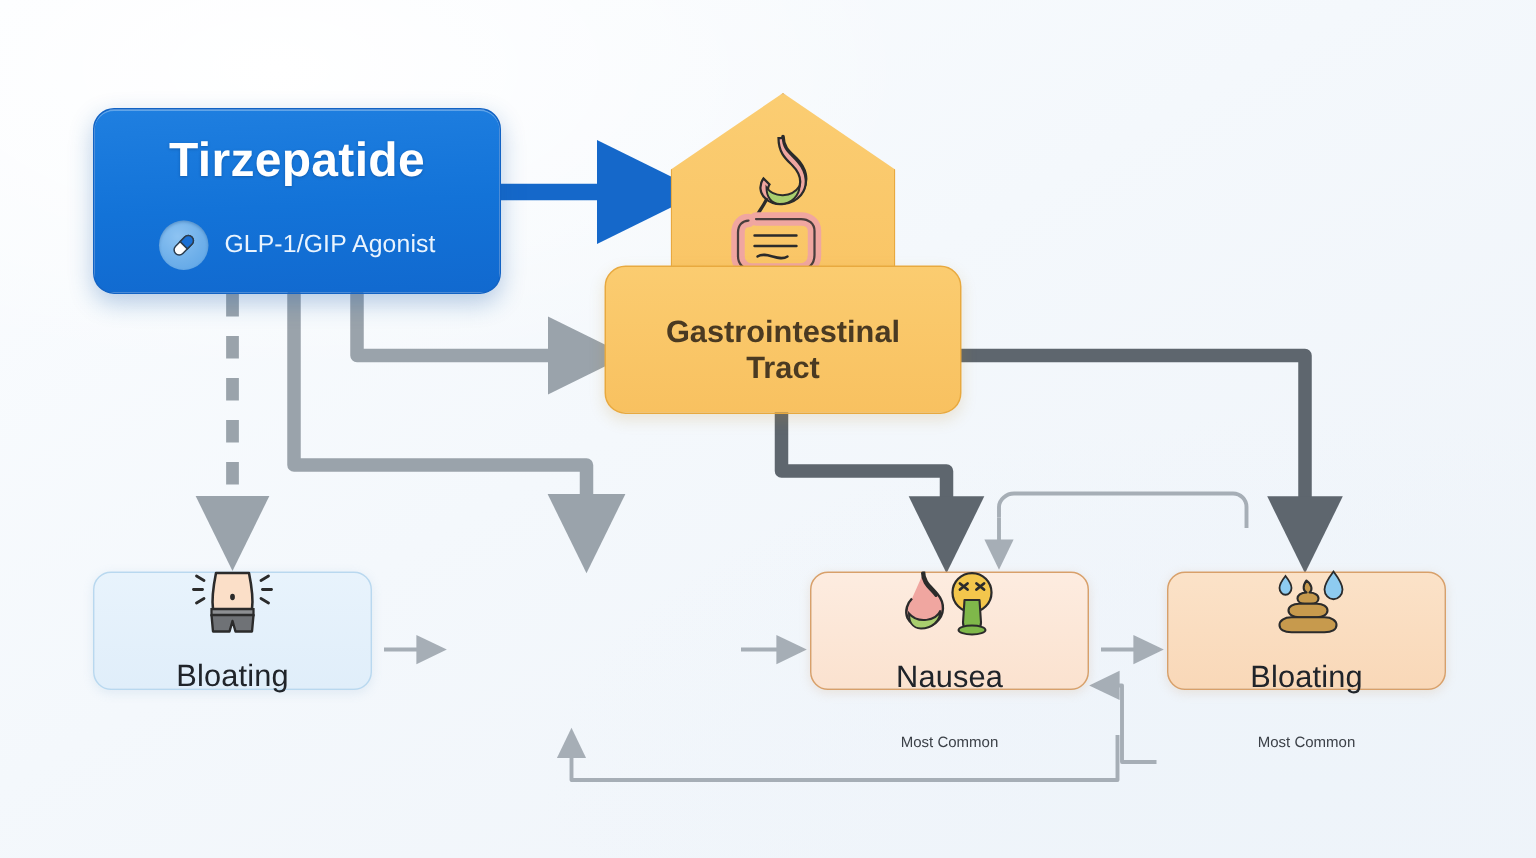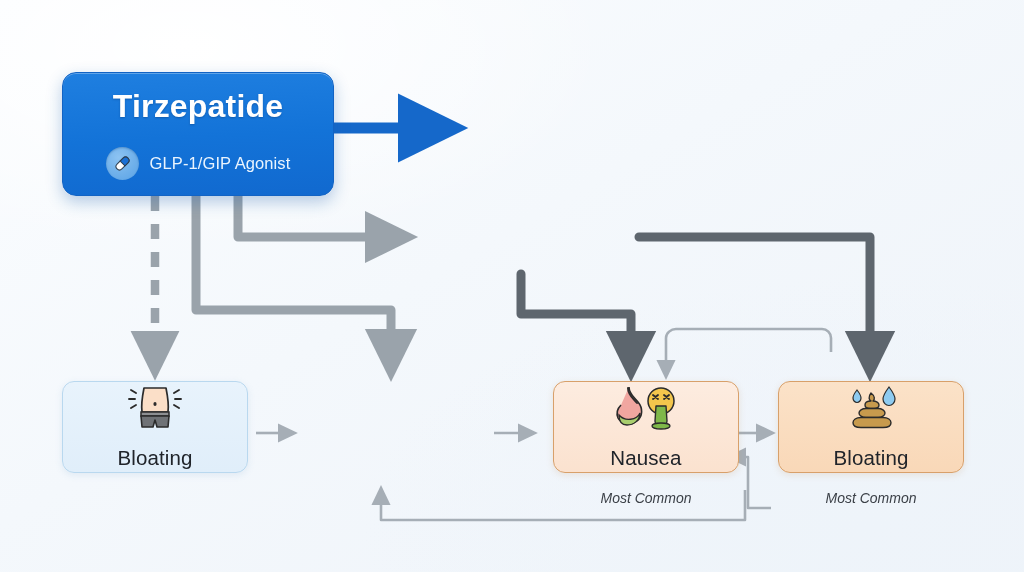--- a/index.html
+++ b/index.html
@@ -89,61 +89,59 @@
     font-size: 20.5px;
     font-weight: bold;
     line-height: 1.14;
     text-align: center;
     z-index: 2;
     padding-top: 14px;
   }
 
   
   .symptom {
-    height: 92px;
+    height: 79px;
     border-radius: 12px;
     display: flex; flex-direction: column;
     align-items: center; justify-content: center;
     z-index: 4;
   }
   .symptom .sicon { height: 46px; display: flex; align-items: center; justify-content: center; }
   .symptom .slabel {
     font-size: 20.5px;
     color: #20242a;
     margin-top: 4px;
     letter-spacing: .1px;
   }
   .tag {
     position: absolute;
     width: 100%;
     text-align: center;
     top: 108px;
-    font-size: 14px;
-    font-style: italic;
+    font-size: 10px;
     color: #3c4148;
   }
 
   #box-bloating {
     left: 62px; top: 381px; width: 186px;
     background: linear-gradient(180deg, #e8f3fc 0%, #e0eefa 100%);
     border: 1px solid #b9d8ef;
     box-shadow: 0 2px 7px rgba(120,160,200,.16);
   }
   #box-constipation {
     left: 300px; top: 381px; width: 186px;
     background: linear-gradient(180deg, #ccdff5 0%, #bfd7f2 100%);
     border: 1.5px solid #6fa4d2;
     box-shadow: 0 2px 7px rgba(100,150,200,.20);
   }
   #box-nausea {
     left: 540px; top: 381px; width: 186px;
     background: linear-gradient(180deg, #fdece0 0%, #fbe2cf 100%);
     border: 1.5px solid #d8a06a;
     box-shadow: 0 2px 7px rgba(200,150,100,.20);
-    margin-left: 13px;
   }
   #box-diarrhea {
     left: 778px; top: 381px; width: 186px;
     background: linear-gradient(180deg, #fbe2c8 0%, #f9d8b8 100%);
     border: 1.5px solid #d8a06a;
     box-shadow: 0 2px 7px rgba(200,150,100,.20);
   }
 </style>
 </head>
 <body>
@@ -224,20 +222,53 @@
           <g transform="rotate(-45 12 12)">
             <rect x="3.2" y="8.1" width="17.6" height="7.8" rx="3.9" fill="#ffffff" stroke="#2c3d4e" stroke-width="1.15"></rect>
             <path d="M12,8.1 h4.9 a3.9,3.9 0 0 1 3.9,3.9 a3.9,3.9 0 0 1 -3.9,3.9 H12 Z" fill="#1a6fd4" stroke="#2c3d4e" stroke-width="1.15"></path>
           </g>
         </svg>
       </span>
       <span id="drug-subtitle">GLP-1/GIP Agonist</span>
     </div>
   </div>
 
+  <div class="node" id="gi-node">
+    <div id="gi-pent"></div>
+    <div id="gi-icon-wrap">
+      <svg width="92" height="102" viewBox="0 0 92 102">
+
+        <path d="M47,6 C47,14 52,17 56,21 C62,27 64,35 60,42
+                 C56,49 47,52 40,49 C34,46 32,40 34,35" fill="none" stroke="#2b2b2b" stroke-width="2.4" stroke-linecap="round"></path>
+        <path d="M47,7 C47,15 53,18 57,23 C63,30 64,39 59,45
+                 C53,52 42,53 36,48 C31,44 31,38 34,34 L38,38
+                 C36,41 37,45 41,47 C47,50 54,48 57,42
+                 C60,36 58,30 53,25 C49,21 44,17 44,7 Z" fill="#f0a6a0" stroke="#2b2b2b" stroke-width="1.5"></path>
+
+        <path d="M36,40 C41,47 53,47 58,39 C58,45 53,51 45,51 C39,51 36,46 36,40 Z" fill="#a9ce6e" stroke="#2b2b2b" stroke-width="1.3"></path>
+
+        <path d="M36,48 C33,54 30,57 28,62" fill="none" stroke="#2b2b2b" stroke-width="2.2" stroke-linecap="round"></path>
+
+        <path d="M24,62 C20,62 17,65 17,70 L17,86 C17,91 21,95 26,95
+                 L58,95 C64,95 68,91 68,85 L68,69 C68,64 64,61 59,61 L29,61" fill="none" stroke="#f0a6a0" stroke-width="9" stroke-linecap="round" stroke-linejoin="round"></path>
+        <path d="M24,62 C20,62 17,65 17,70 L17,86 C17,91 21,95 26,95
+                 L58,95 C64,95 68,91 68,85 L68,69 C68,64 64,61 59,61 L29,61" fill="none" stroke="#2b2b2b" stroke-width="1.5" stroke-linecap="round" stroke-linejoin="round" opacity="0.85"></path>
+
+        <path d="M28,72 L56,72 M28,79 L56,79 M30,86 C36,82 44,90 50,86" fill="none" stroke="#2b2b2b" stroke-width="1.6" stroke-linecap="round"></path>
+
+        <path d="M40,95 C40,100 42,102 44,102" fill="none" stroke="#2b2b2b" stroke-width="1.8" stroke-linecap="round"></path>
+      </svg>
+    </div>
+    <div id="gi-base">
+      <div id="gi-label">
+        <span>Gastrointestinal</span><br>
+        <span>Tract</span>
+      </div>
+    </div>
+  </div>
 
   <div class="node symptom" id="box-bloating">
     <div class="sicon">
       <svg width="54" height="44" viewBox="0 0 54 44">
 
         <path d="M16,3 C14,13 13,20 14,27 L40,27 C41,20 40,13 38,3 Z" fill="#fbdfc8" stroke="#2b2b2b" stroke-width="1.7" stroke-linejoin="round"></path>
 
         <ellipse cx="27" cy="19" rx="1.6" ry="2.1" fill="#2b2b2b"></ellipse>
 
         <path d="M13,27 L41,27 L41,31 L13,31 Z" fill="#8d8f92" stroke="#2b2b2b" stroke-width="1.5"></path>

